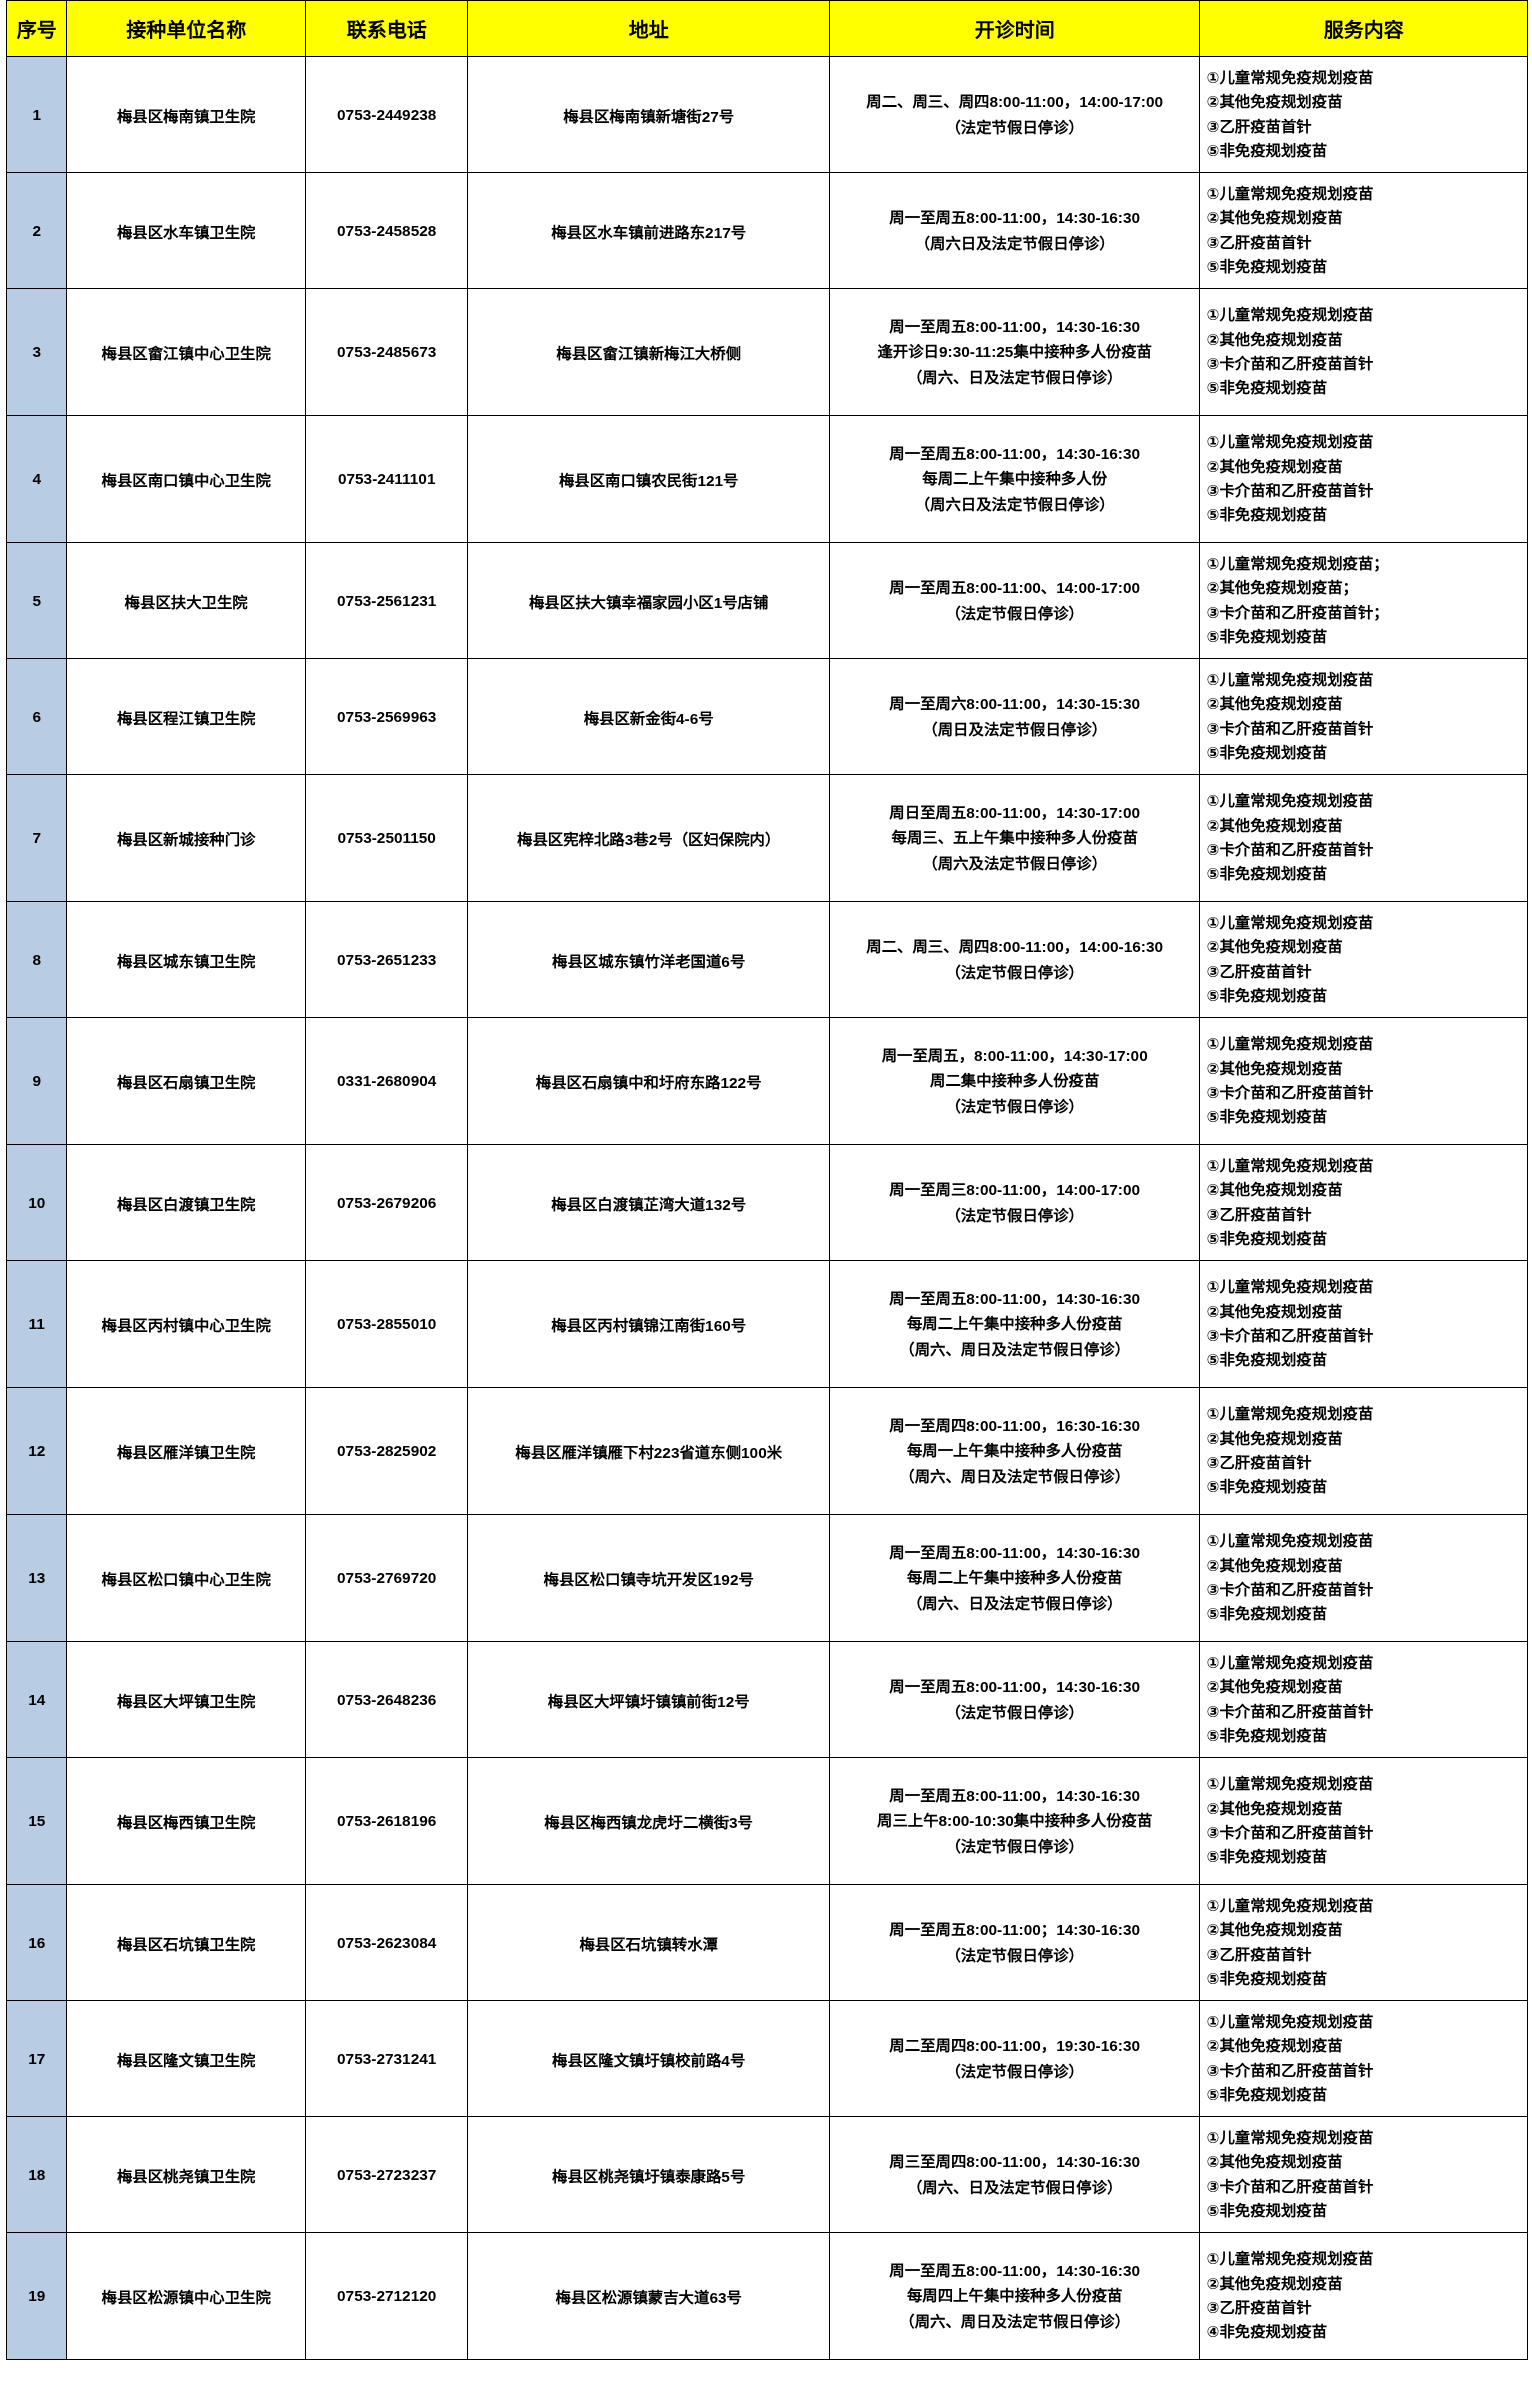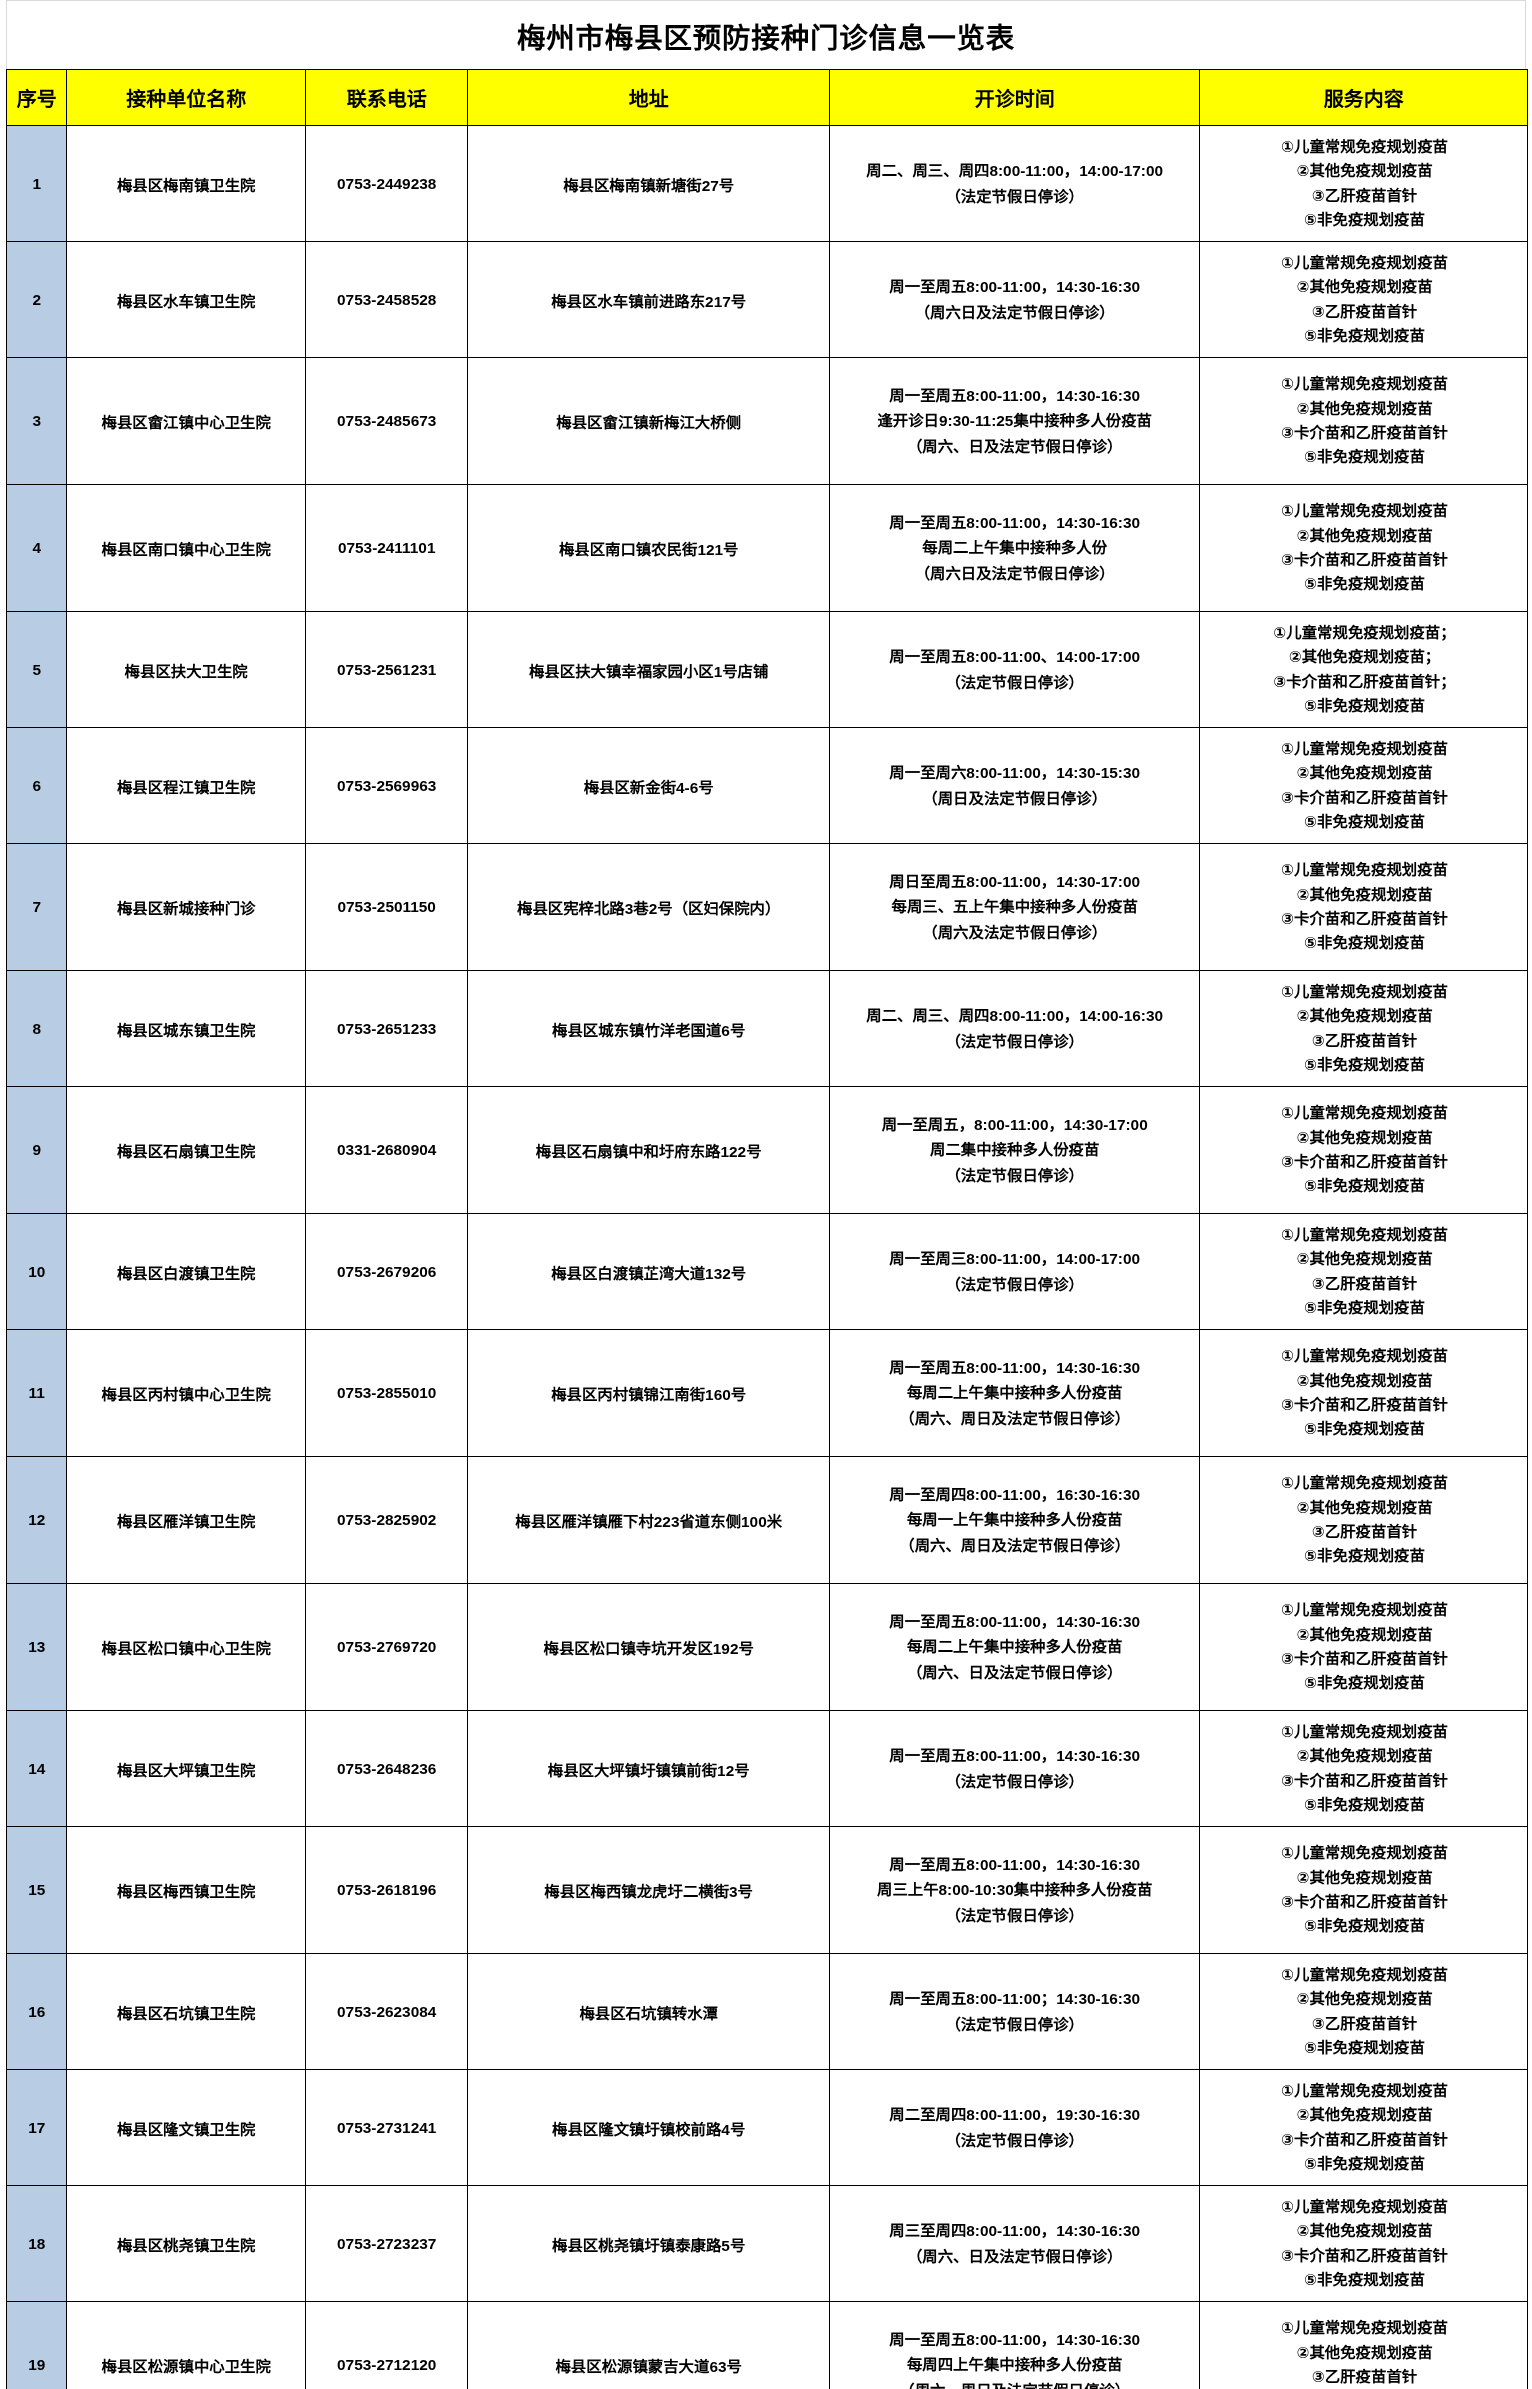--- a/index.html
+++ b/index.html
@@ -77,36 +77,33 @@
     white-space: nowrap;
     overflow: hidden;
     margin-top: 46px;
   }
   tbody td.hours {
     padding: 4.6px 3.1px;
     line-height: 1.65;
   }
   tbody td.hours .ln { display: block; white-space: nowrap; }
   tbody td.serv {
-    text-align: center;
+    text-align: left;
     padding: 3.1px 4.6px 3.1px 6.2px;
     line-height: 1.58;
   }
   tbody td.serv .item { display: block; white-space: nowrap; }
   tbody tr { height: 116px; }
   tbody tr.tall { height: 127px; }
 </style>
 </head>
 <body>
 
 <div class="sheet">
 
-  <div class="title-band">
-    <div class="title-text">梅州市梅县区预防接种门诊信息一览表</div>
-  </div>
 
   <table class="clinic-table">
     <colgroup>
       <col class="c-idx">
         <col class="c-name">
         <col class="c-phone">
       <col class="c-addr">
         <col class="c-hours">
         <col class="c-serv">
     </colgroup>

